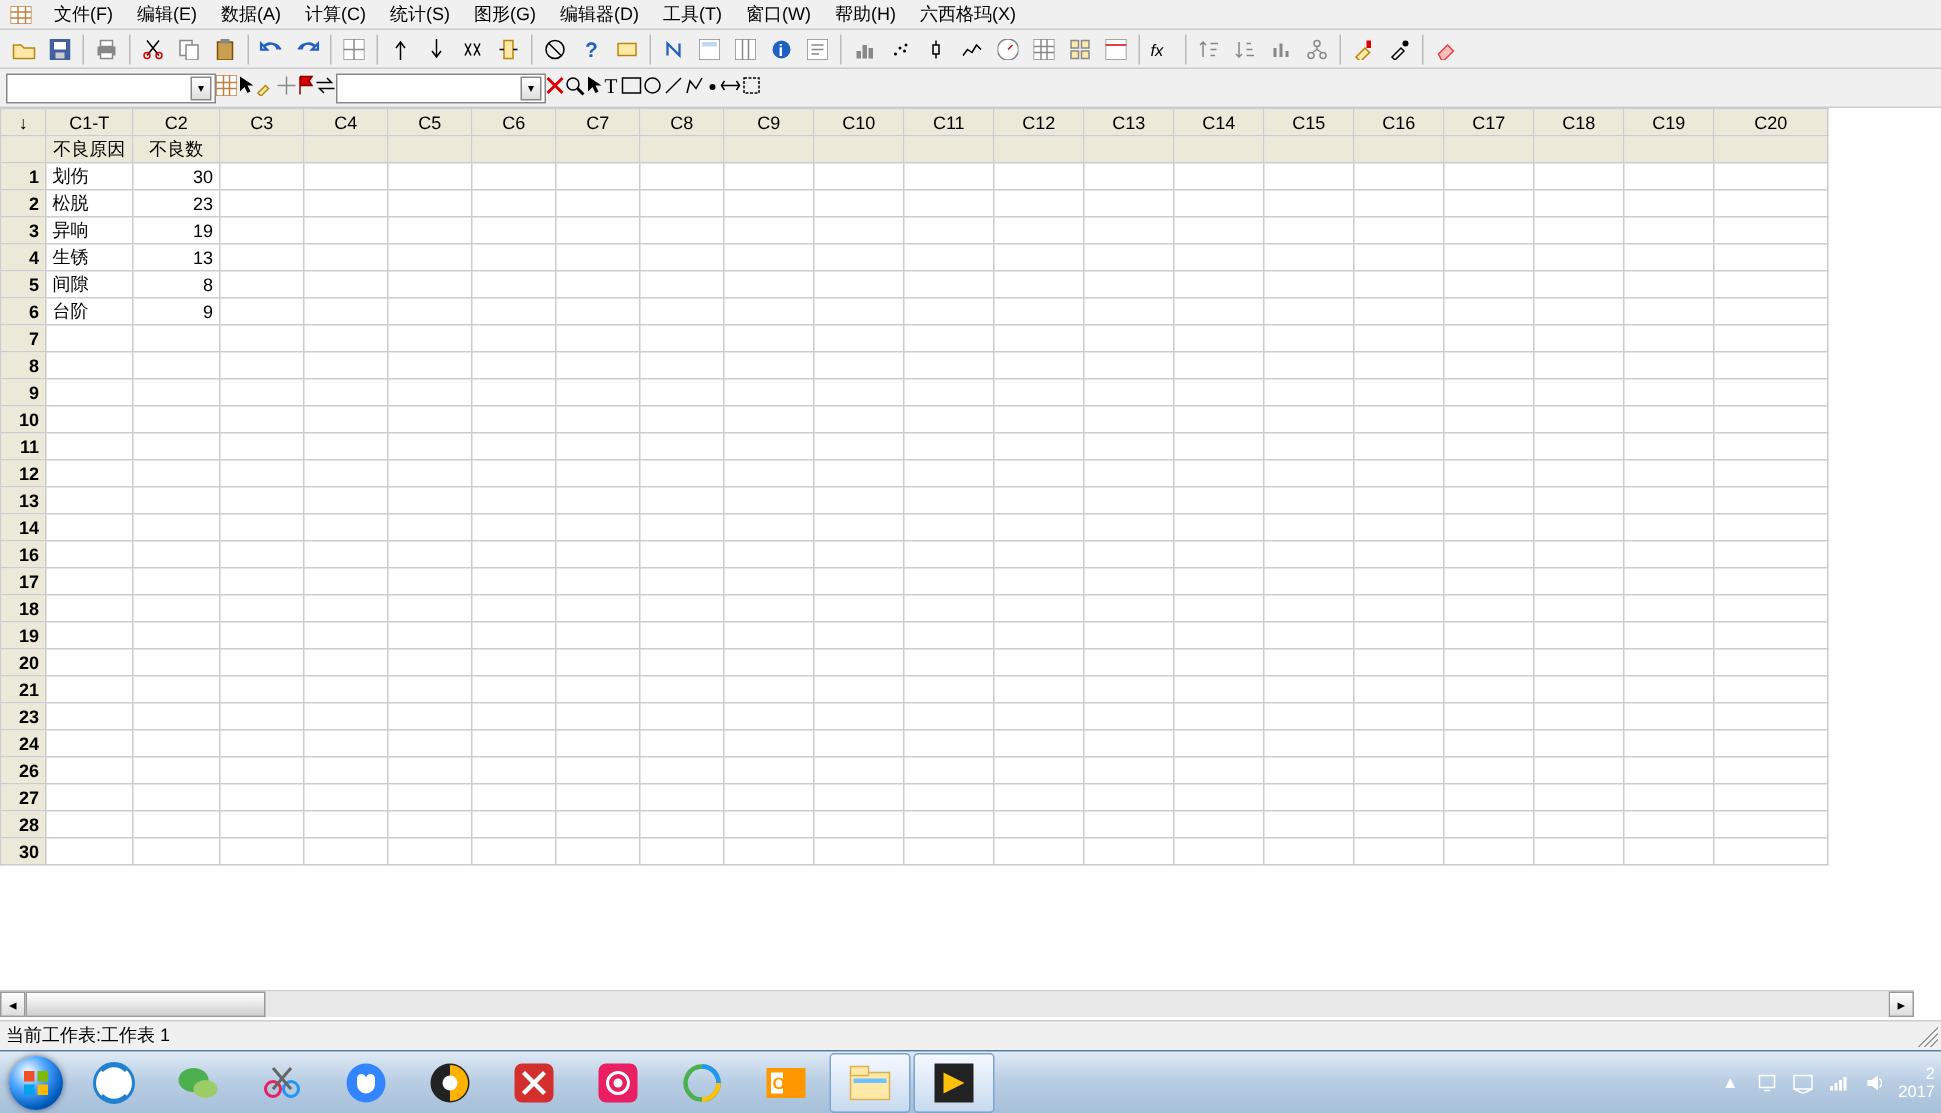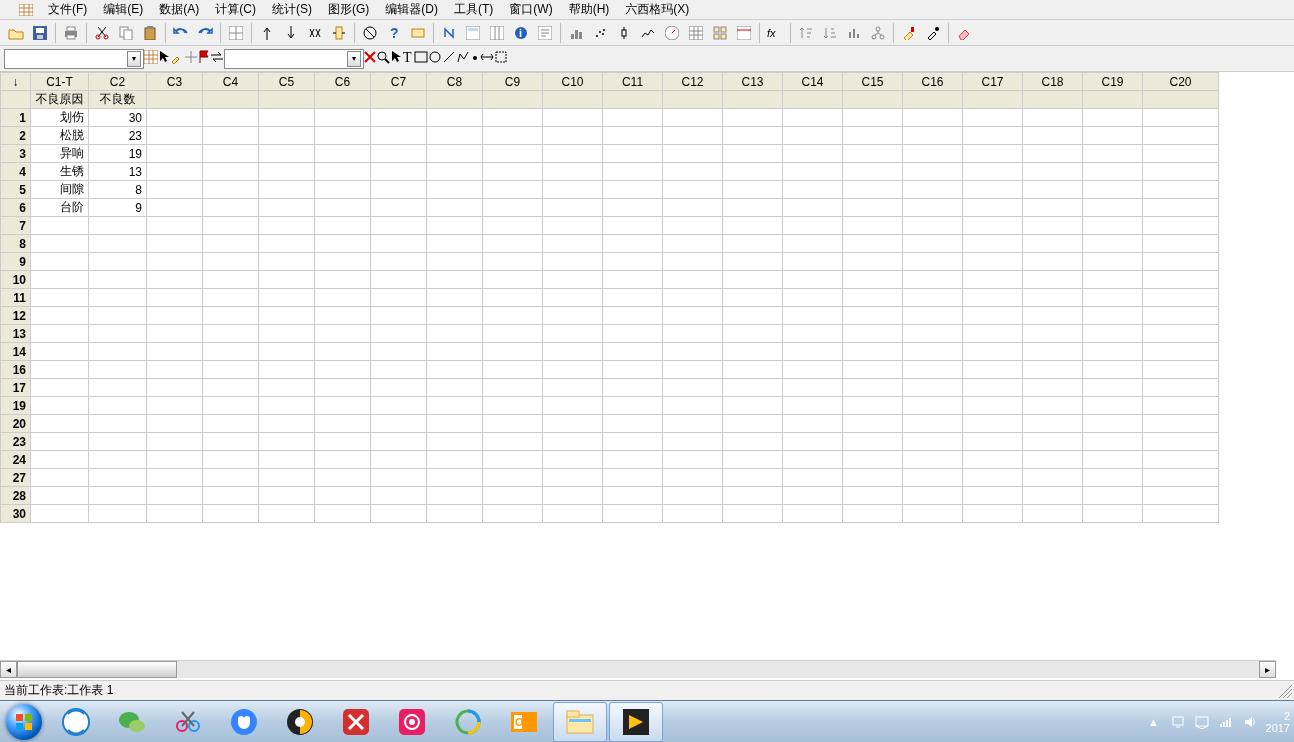--- a/index.html
+++ b/index.html
@@ -10,21 +10,21 @@
   width: 1294px;
   height: 742px;
   overflow: hidden;
   position: relative;
 }
 .menubar {
   display: flex;
   align-items: center;
   background: #f0f0f0;
   height: 20px;
-  padding-left: 18px;
+  padding-left: 6px;
   border-bottom: 1px solid #ccc;
 }
 .menubar .app-icon {
   width: 16px; height: 14px;
   margin-right: 6px;
   display: inline-flex;
   align-items: center; justify-content: center;
 }
 .menubar .menu-item {
   padding: 2px 8px;
@@ -102,21 +102,21 @@
   font-weight: normal;
   text-align: center;
 }
 table.grid th.rowhdr {
   width: 30px;
   text-align: right;
   font-weight: bold;
 }
 table.grid th.rowhdr.first { text-align: center; font-weight: normal; }
 table.grid td { background: #fff; }
-table.grid td.txt { text-align: right; }
+table.grid td.txt { text-align: left; }
 table.grid td.num { text-align: right; }
 .hdr2 th { text-align: center; font-weight: bold;}
 .hscroll {
   position: absolute;
   left: 0; right: 18px; bottom: 64px;
   height: 18px;
   background: #f0f0f0;
   border-top: 1px solid #ccc;
   display: flex;
   align-items: center;
@@ -933,20 +933,43 @@
           <td class=""></td>
           <td class=""></td>
           <td class=""></td>
           <td class=""></td>
           <td class=""></td>
           <td class=""></td>
           <td class=""></td>
           <td class=""></td>
         </tr>
         <tr>
+          <th class="rowhdr">18</th>
+          <td class=""></td>
+          <td class=""></td>
+          <td class=""></td>
+          <td class=""></td>
+          <td class=""></td>
+          <td class=""></td>
+          <td class=""></td>
+          <td class=""></td>
+          <td class=""></td>
+          <td class=""></td>
+          <td class=""></td>
+          <td class=""></td>
+          <td class=""></td>
+          <td class=""></td>
+          <td class=""></td>
+          <td class=""></td>
+          <td class=""></td>
+          <td class=""></td>
+          <td class=""></td>
+          <td class=""></td>
+        </tr>
+        <tr>
           <th class="rowhdr">19</th>
           <td class=""></td>
           <td class=""></td>
           <td class=""></td>
           <td class=""></td>
           <td class=""></td>
           <td class=""></td>
           <td class=""></td>
           <td class=""></td>
           <td class=""></td>
@@ -979,20 +1002,43 @@
           <td class=""></td>
           <td class=""></td>
           <td class=""></td>
           <td class=""></td>
           <td class=""></td>
           <td class=""></td>
           <td class=""></td>
           <td class=""></td>
         </tr>
         <tr>
+          <th class="rowhdr">21</th>
+          <td class=""></td>
+          <td class=""></td>
+          <td class=""></td>
+          <td class=""></td>
+          <td class=""></td>
+          <td class=""></td>
+          <td class=""></td>
+          <td class=""></td>
+          <td class=""></td>
+          <td class=""></td>
+          <td class=""></td>
+          <td class=""></td>
+          <td class=""></td>
+          <td class=""></td>
+          <td class=""></td>
+          <td class=""></td>
+          <td class=""></td>
+          <td class=""></td>
+          <td class=""></td>
+          <td class=""></td>
+        </tr>
+        <tr>
           <th class="rowhdr">23</th>
           <td class=""></td>
           <td class=""></td>
           <td class=""></td>
           <td class=""></td>
           <td class=""></td>
           <td class=""></td>
           <td class=""></td>
           <td class=""></td>
           <td class=""></td>
@@ -1003,20 +1049,43 @@
           <td class=""></td>
           <td class=""></td>
           <td class=""></td>
           <td class=""></td>
           <td class=""></td>
           <td class=""></td>
           <td class=""></td>
         </tr>
         <tr>
           <th class="rowhdr">24</th>
+          <td class=""></td>
+          <td class=""></td>
+          <td class=""></td>
+          <td class=""></td>
+          <td class=""></td>
+          <td class=""></td>
+          <td class=""></td>
+          <td class=""></td>
+          <td class=""></td>
+          <td class=""></td>
+          <td class=""></td>
+          <td class=""></td>
+          <td class=""></td>
+          <td class=""></td>
+          <td class=""></td>
+          <td class=""></td>
+          <td class=""></td>
+          <td class=""></td>
+          <td class=""></td>
+          <td class=""></td>
+        </tr>
+        <tr>
+          <th class="rowhdr">26</th>
           <td class=""></td>
           <td class=""></td>
           <td class=""></td>
           <td class=""></td>
           <td class=""></td>
           <td class=""></td>
           <td class=""></td>
           <td class=""></td>
           <td class=""></td>
           <td class=""></td>

